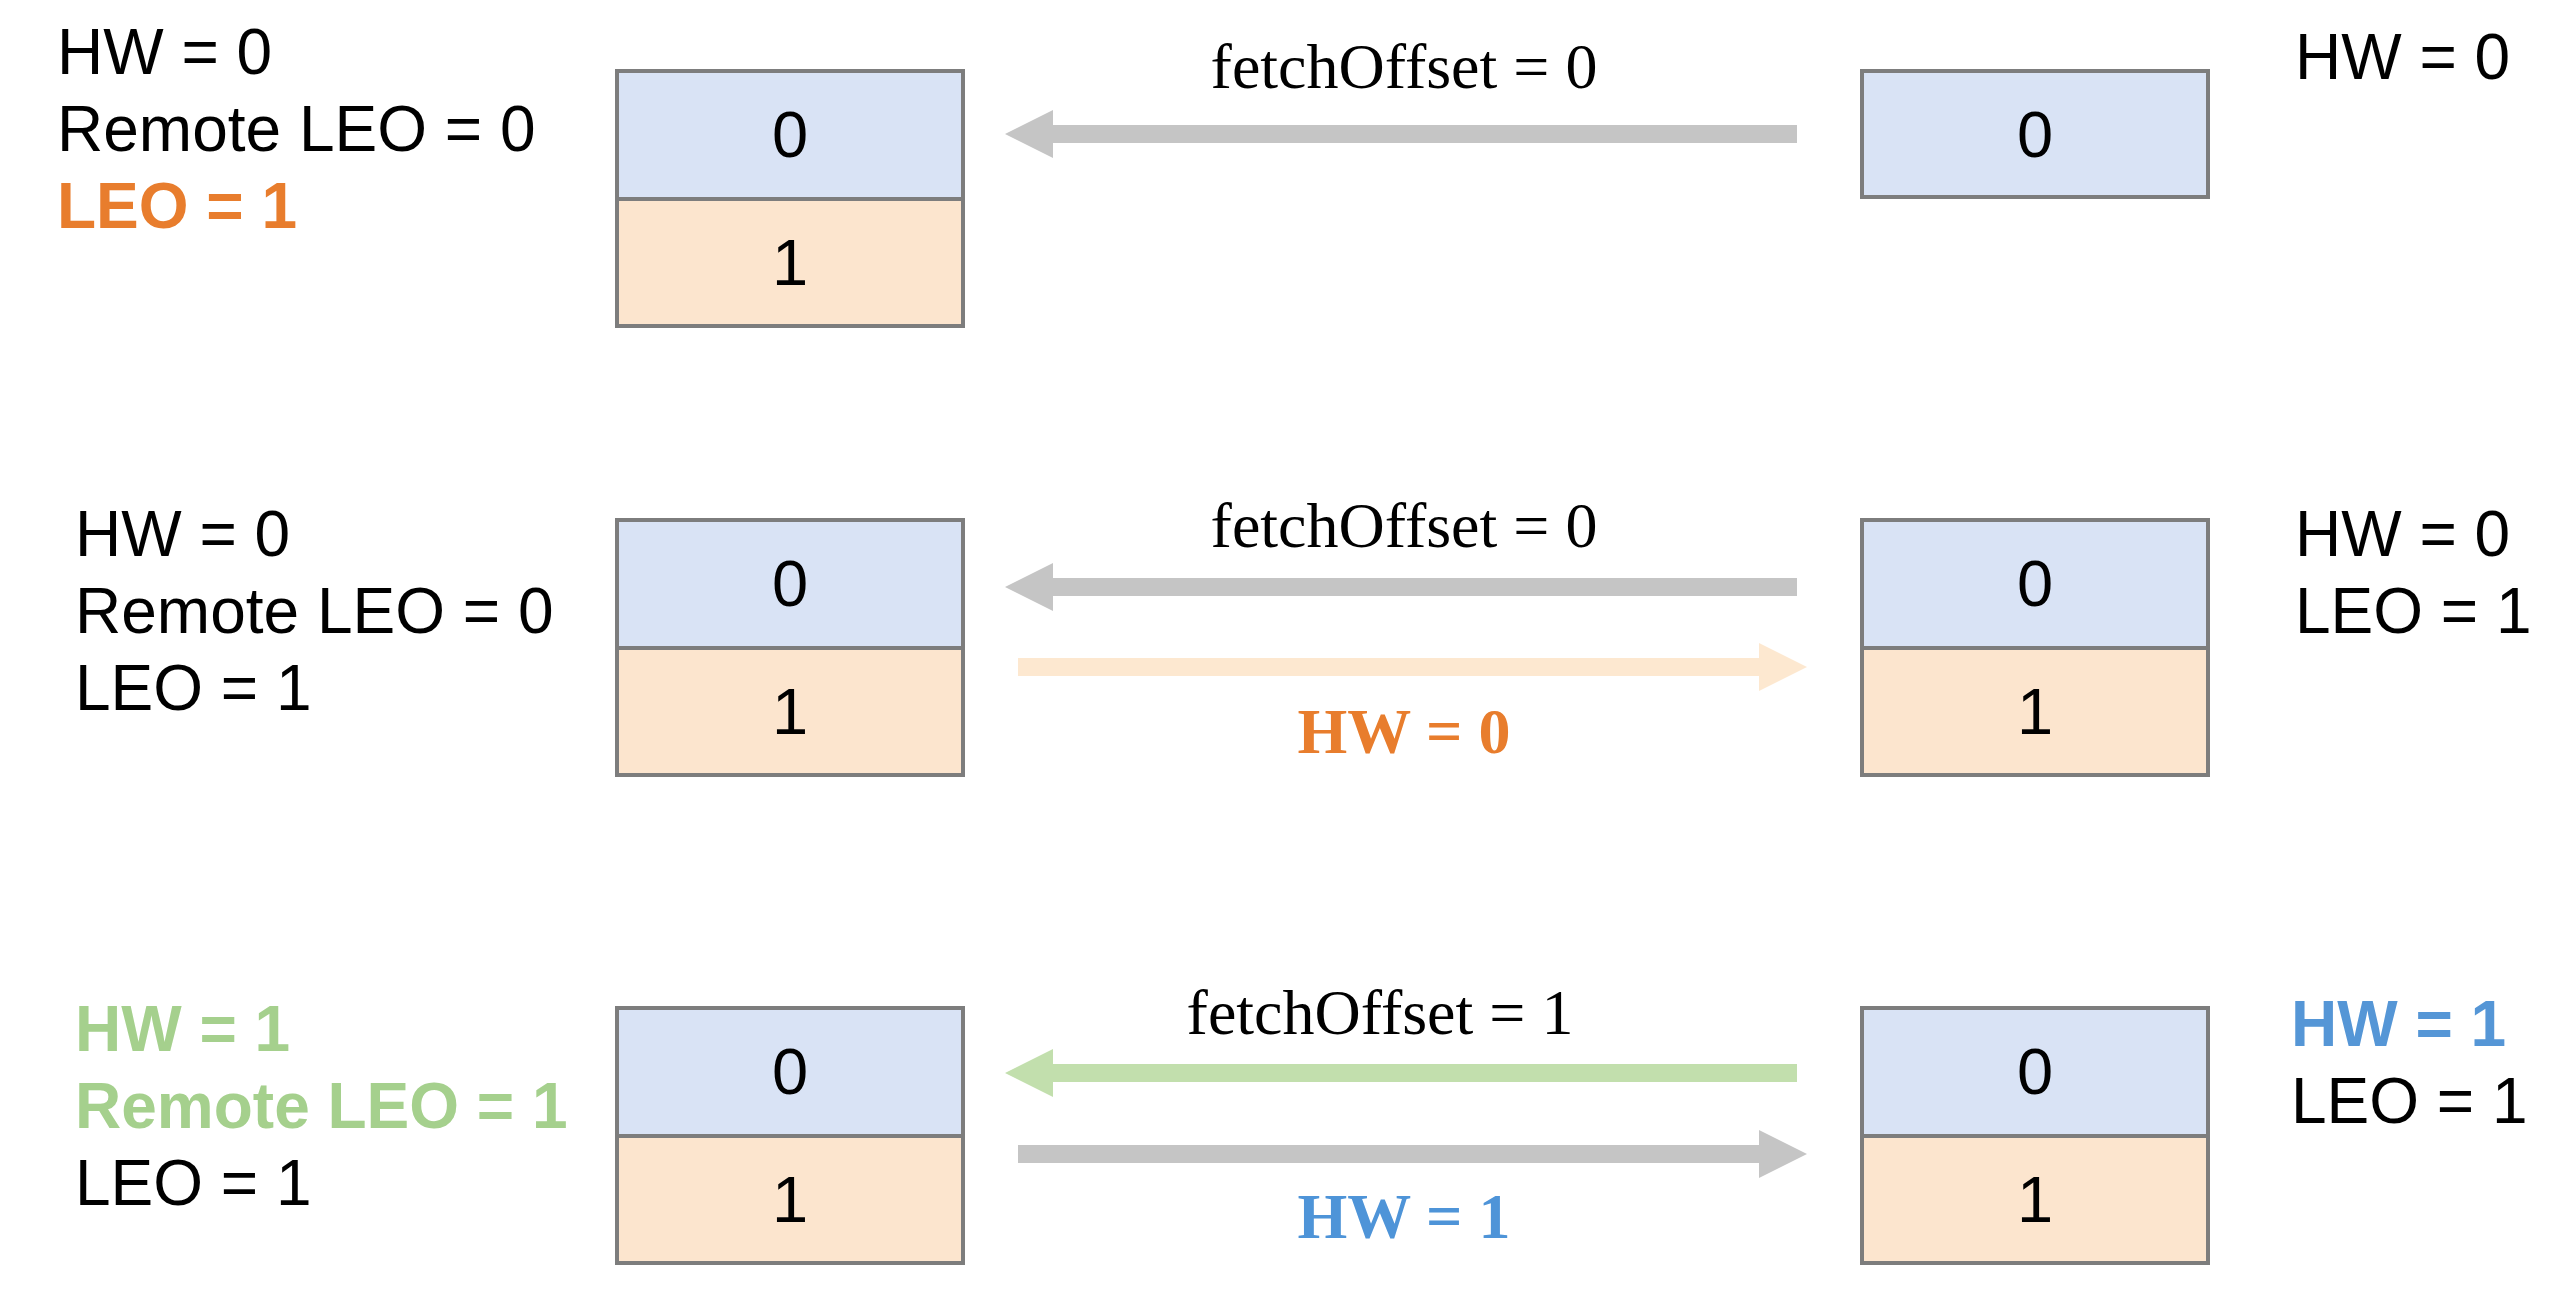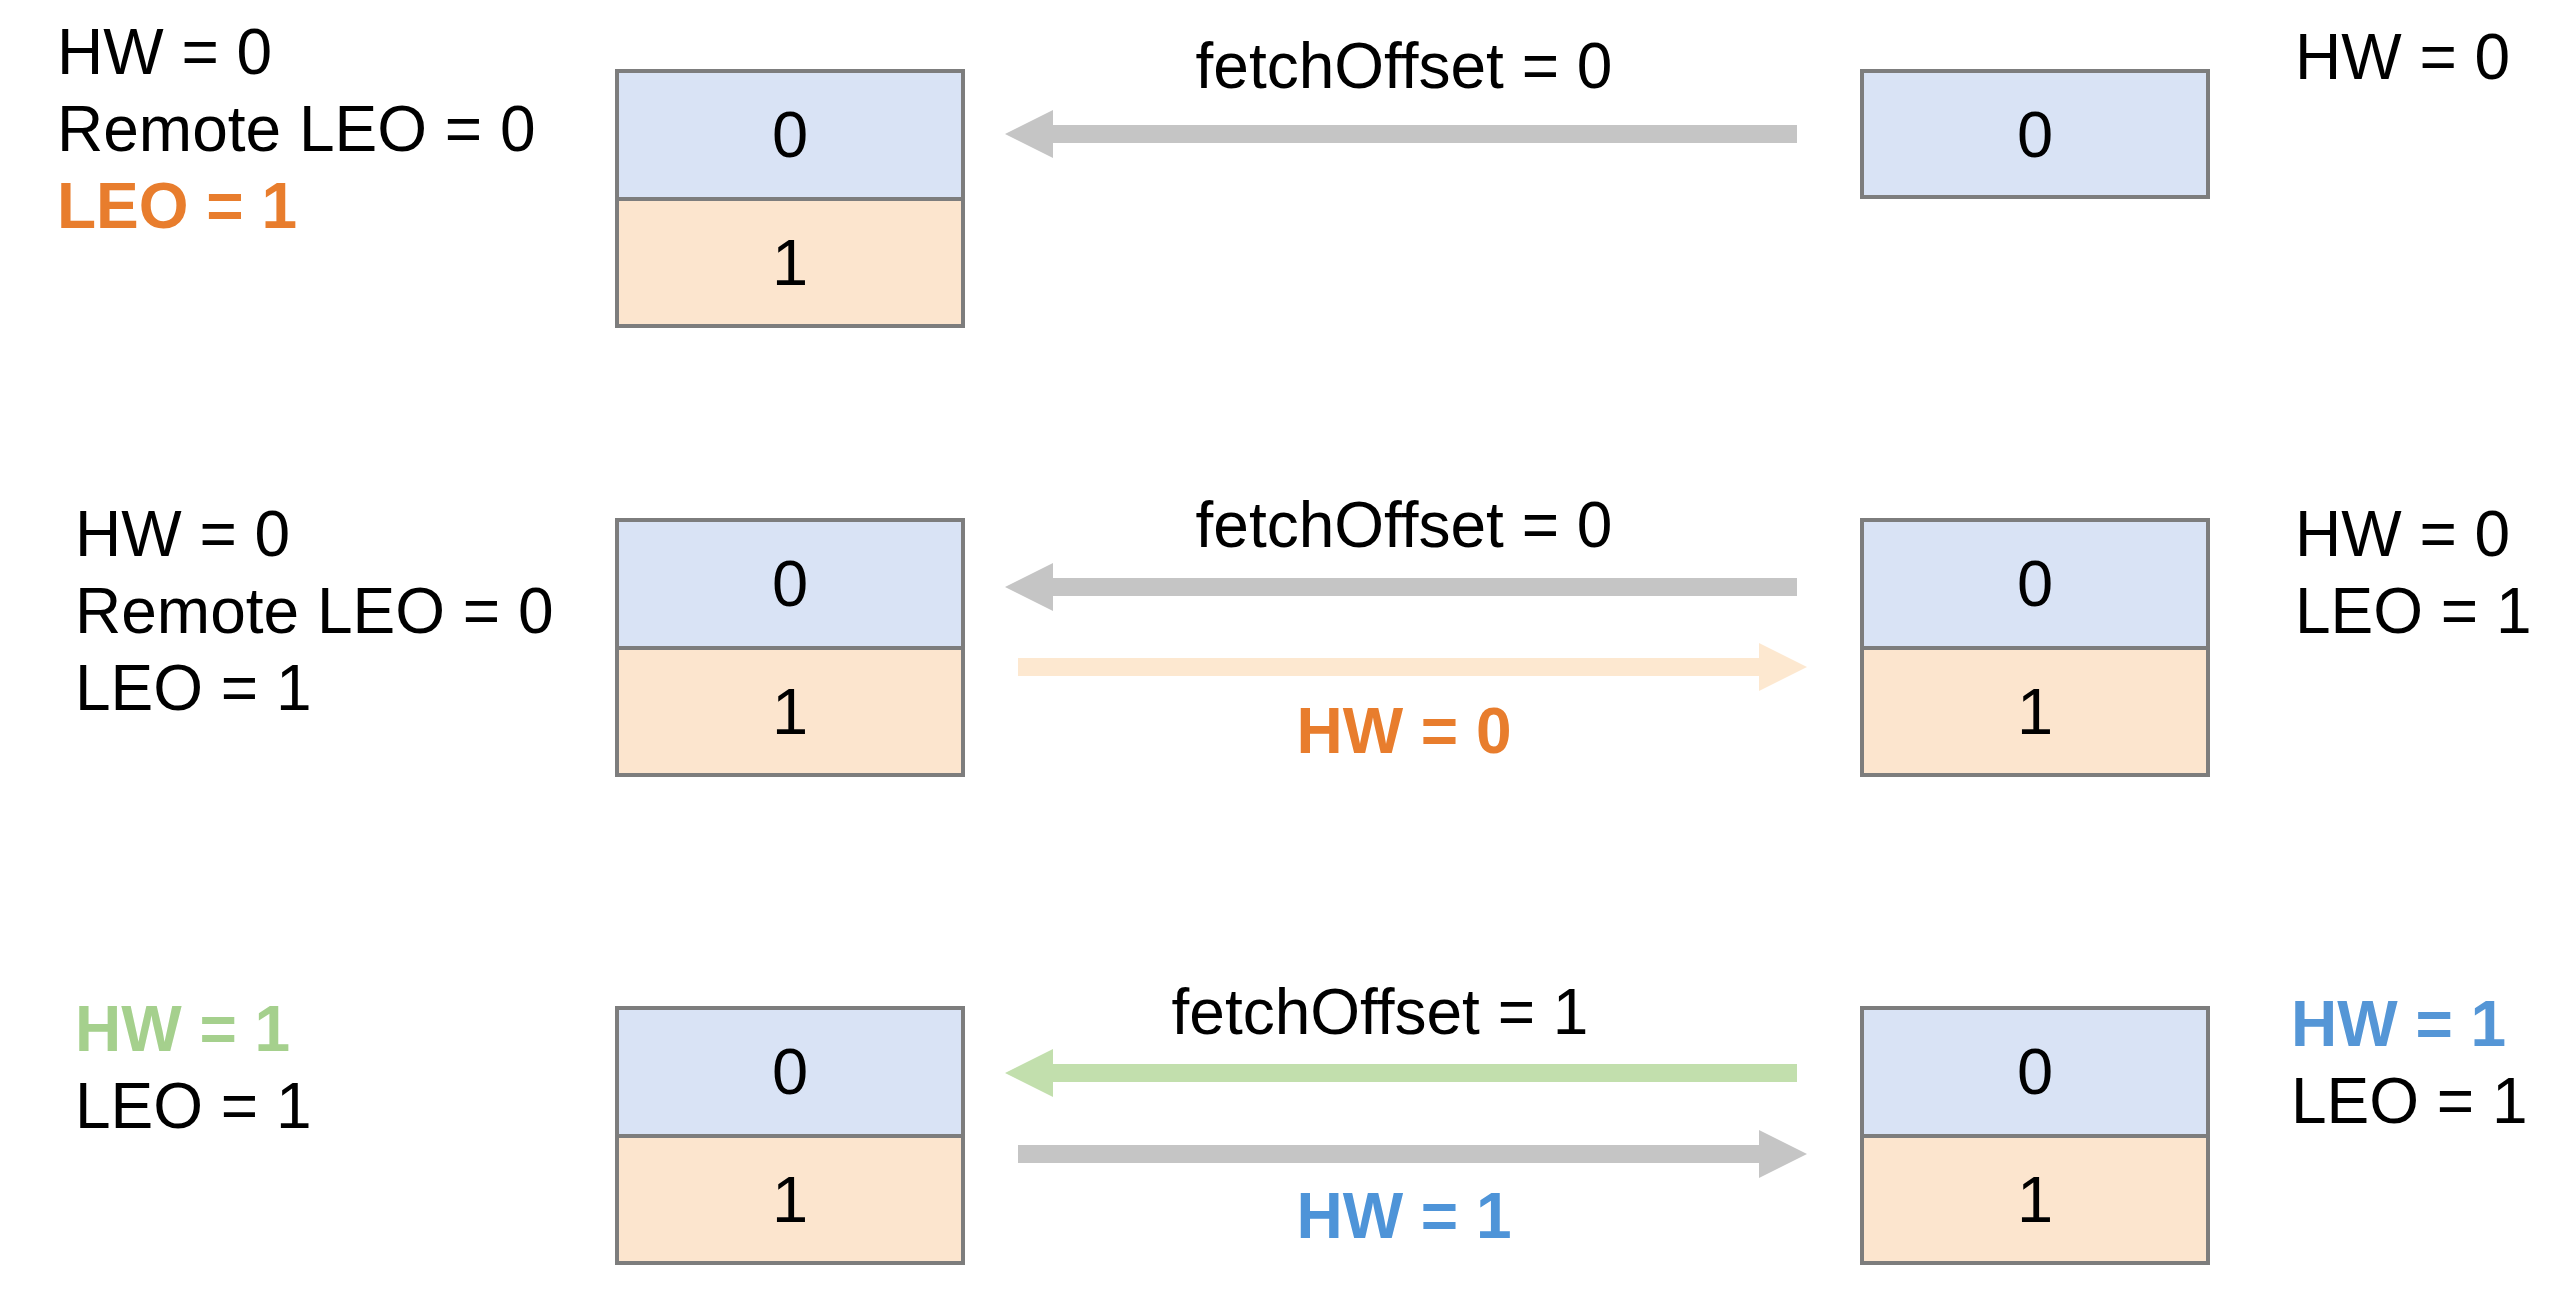--- a/index.html
+++ b/index.html
@@ -7,21 +7,21 @@
     width:2576px;height:1304px;position:relative;background:#ffffff;
     font-family:"Liberation Sans", sans-serif;overflow:hidden;
   }
   .abs{position:absolute;}
   
   .labels{font-size:64px;line-height:77px;white-space:nowrap;color:#000;}
   .t-black{color:#000000;font-weight:400;}
   .t-orange{color:#E87D2D;font-weight:600;}
   .t-green{color:#A5D08D;font-weight:600;}
   .t-blue{color:#5596D6;font-weight:600;}
-  .mid-label{font-size:64px;line-height:77px;text-align:center;width:752px;white-space:nowrap;color:#000;}
+  .mid-label{font-size:64px;line-height:77px;text-align:center;width:752px;white-space:nowrap;color:#000;font-family:Liberation Serif, serif;}
   .t-orange-bold{color:#E87D2D;font-weight:700;}
   .t-blue-bold{color:#4E94D8;font-weight:700;}
   
   .log-box{
     box-sizing:border-box;width:350px;border:4.2px solid #7D7D7D;
     display:flex;flex-direction:column;background:#fff;
   }
   .log-box.two{height:259px;}
   .log-box.one{height:130px;}
   .log-cell{
@@ -101,20 +101,21 @@
   </div>
   <div class="abs labels" style="left:2295px;top:496px;">
     <div class="t-black">HW = 0</div>
     <div class="t-black">LEO = 1</div>
   </div>
 </div>
 
 <div>
   <div class="abs labels" style="left:75px;top:991px;">
     <div class="t-green">HW = 1</div>
+    <div class="t-green">Remote LEO = 1</div>
     <div class="t-black">LEO = 1</div>
   </div>
   <div class="abs log-box two" style="left:615px;top:1006px;">
     <div class="log-cell cell-blue">0</div>
     <div class="log-cell cell-orange">1</div>
   </div>
   <div class="abs mid-label t-black" style="left:1004px;top:974px;">fetchOffset = 1</div>
 
   <div>
     <div class="abs arrow-head head-left-green" style="left:1005px;top:1049px;"></div>

